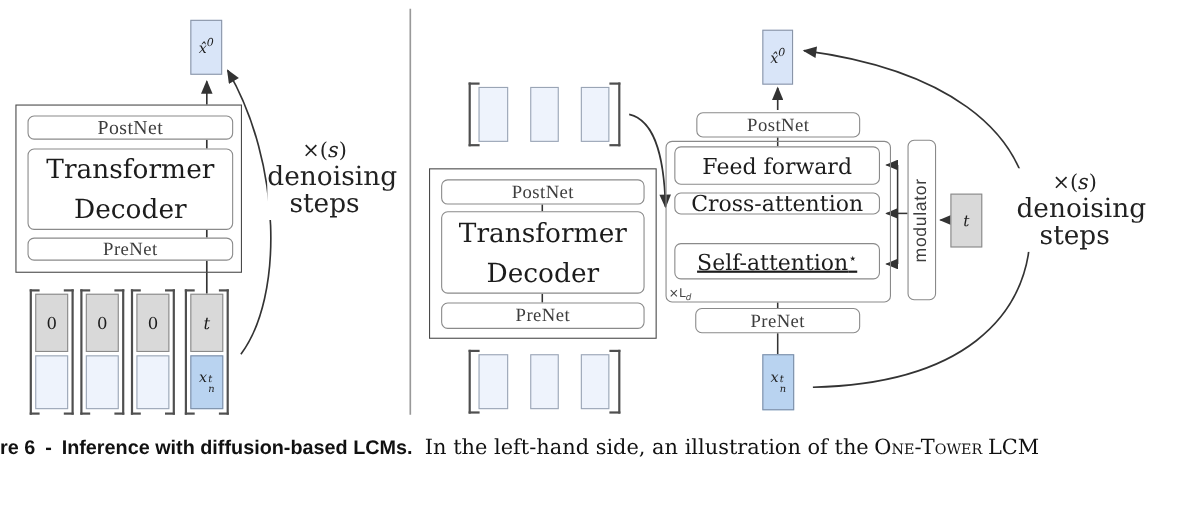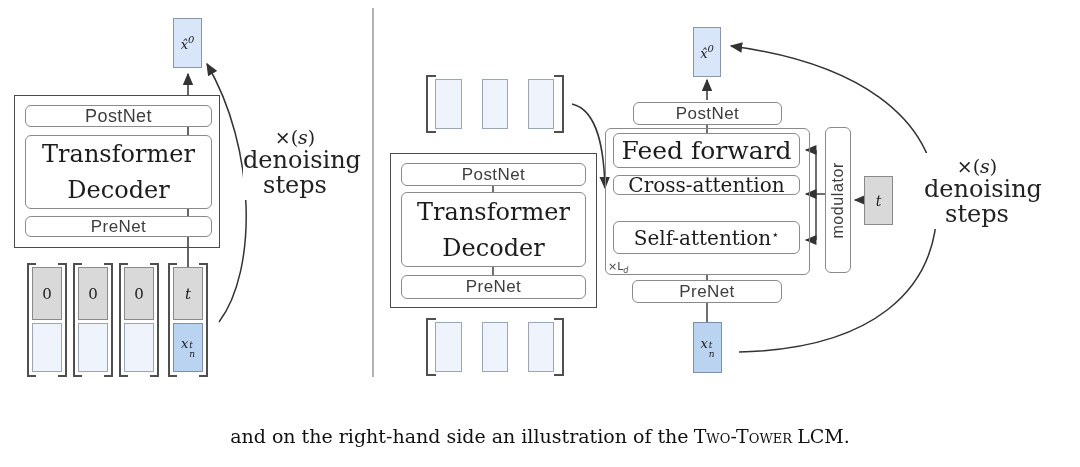--- a/index.html
+++ b/index.html
@@ -8,21 +8,21 @@
   svg.layer{position:absolute;left:0;top:0;z-index:0;}
   .box{position:absolute;box-sizing:border-box;border:1.3px solid #8a8a8a;background:#fff;
        display:flex;align-items:center;justify-content:center;z-index:1;}
   .rounded{border-radius:6px;}
   .outer{border:1.6px solid #4a4a4a;background:transparent;}
   .outer-light{border:1.3px solid #8a8a8a;border-radius:6px;background:transparent;}
   .blue{background:#d9e5f8;border-color:#8a95a8;}
   .lightblue{background:#eef3fc;border-color:#9aa5b5;}
   .strongblue{background:#b9d3f0;border-color:#7d8fa8;}
   .grayfill{background:#d9d9d9;border-color:#8a8a8a;}
-  .netlabel{font-family:Liberation Sans, sans-serif;color:#3d3d3d;letter-spacing:.4px;}
+  .netlabel{font-family:Liberation Serif, serif;color:#3d3d3d;letter-spacing:.4px;}
   .seriflabel{font-family:"DejaVu Serif",serif;color:#1c1c1c;}
   .tdlabel{font-family:"DejaVu Serif",serif;font-size:24px;line-height:36px;text-align:center;color:#1c1c1c;}
   .mi{font-style:italic;}
   .supsub{display:inline-flex;flex-direction:column;align-items:flex-start;font-size:9px;
           line-height:1.05;font-style:italic;margin-left:1px;}
   .supz{font-size:10px;vertical-align:6px;}
   .brk{position:absolute;box-sizing:border-box;width:9px;z-index:1;}
   .brk-l{border-left:2px solid #4f4f4f;border-top:2px solid #4f4f4f;border-bottom:2px solid #4f4f4f;}
   .brk-r{border-right:2px solid #4f4f4f;border-top:2px solid #4f4f4f;border-bottom:2px solid #4f4f4f;}
   .looptext{position:absolute;z-index:2;background:#fff;text-align:center;color:#222;padding:2px 0;}
@@ -166,26 +166,26 @@
     </div>
 
     <div class="box blue" style="left:693px;top:27px;width:28px;height:50px;">
       <span class="seriflabel mi" style="font-size:13px;"><span>x̂</span><span class="supz">0</span></span>
     </div>
     <div class="box rounded" style="left:633px;top:102px;width:149px;height:23px;">
       <span class="netlabel" style="font-size:17px;">PostNet</span>
     </div>
     <div class="box outer-light" style="left:605px;top:128px;width:205px;height:147px;"></div>
     <div class="box rounded" style="left:613px;top:133px;width:187px;height:35px;">
-      <span class="seriflabel" style="font-size:25px;">Feed forward</span>
+      <span class="seriflabel" style="font-size:20px;">Feed forward</span>
     </div>
     <div class="box rounded" style="left:613px;top:175px;width:187px;height:20px;">
       <span class="seriflabel" style="font-size:20px;">Cross-attention</span>
     </div>
-    <div class="box rounded" style="left:613px;top:221px;width:187px;height:33px;">
+    <div class="box rounded" style="left:613px;top:221px;width:187px;height:33px;text-decoration:underline;">
       <span class="seriflabel" style="font-size:20px;"><span>Self-attention</span><span style="font-size:13px;vertical-align:6px;">⋆</span></span>
     </div>
     <div class="llabel" style="left:608px;top:260px;"><span>×L</span><span class="sub">d</span></div>
     <div class="box rounded" style="left:632px;top:280px;width:150px;height:23px;">
       <span class="netlabel" style="font-size:17px;">PreNet</span>
     </div>
     <div class="box strongblue" style="left:693px;top:322px;width:29px;height:51px;">
       <span class="seriflabel mi" style="font-size:13px;"><span>x</span><span class="supsub">
             <span>t</span>
             <span>n</span>
@@ -199,19 +199,20 @@
       <span class="seriflabel mi" style="font-size:14px;">t</span>
     </div>
 
     <div class="looptext seriflabel" style="left:924px;top:153px;width:106px;">
       <div class="l1"><span>×(</span><span class="mi">s</span><span>)</span></div>
       <div class="l2">denoising</div>
       <div class="l3">steps</div>
     </div>
   </div>
 
-  <div class="caption" style="top:425px;text-align:center;">
-    <span class="cap-serif">and on the right-hand side an illustration of the</span>
-    <span class="cap-serif sc">Two-Tower</span>
-    <span class="cap-serif">LCM.</span>
+  <div class="caption" style="top:396px;">
+    <span class="cap-bold">re 6</span><span class="cap-bold" style="margin:0 9px;">-</span><span class="cap-bold">Inference with diffusion-based LCMs.</span>
+    <span class="cap-serif" style="margin-left:6px;">In the left-hand side, an illustration of the</span>
+    <span class="cap-serif sc">One-Tower</span>
+    <span class="cap-serif">LCM</span>
   </div>
 
 </div>
 
 </body></html>

